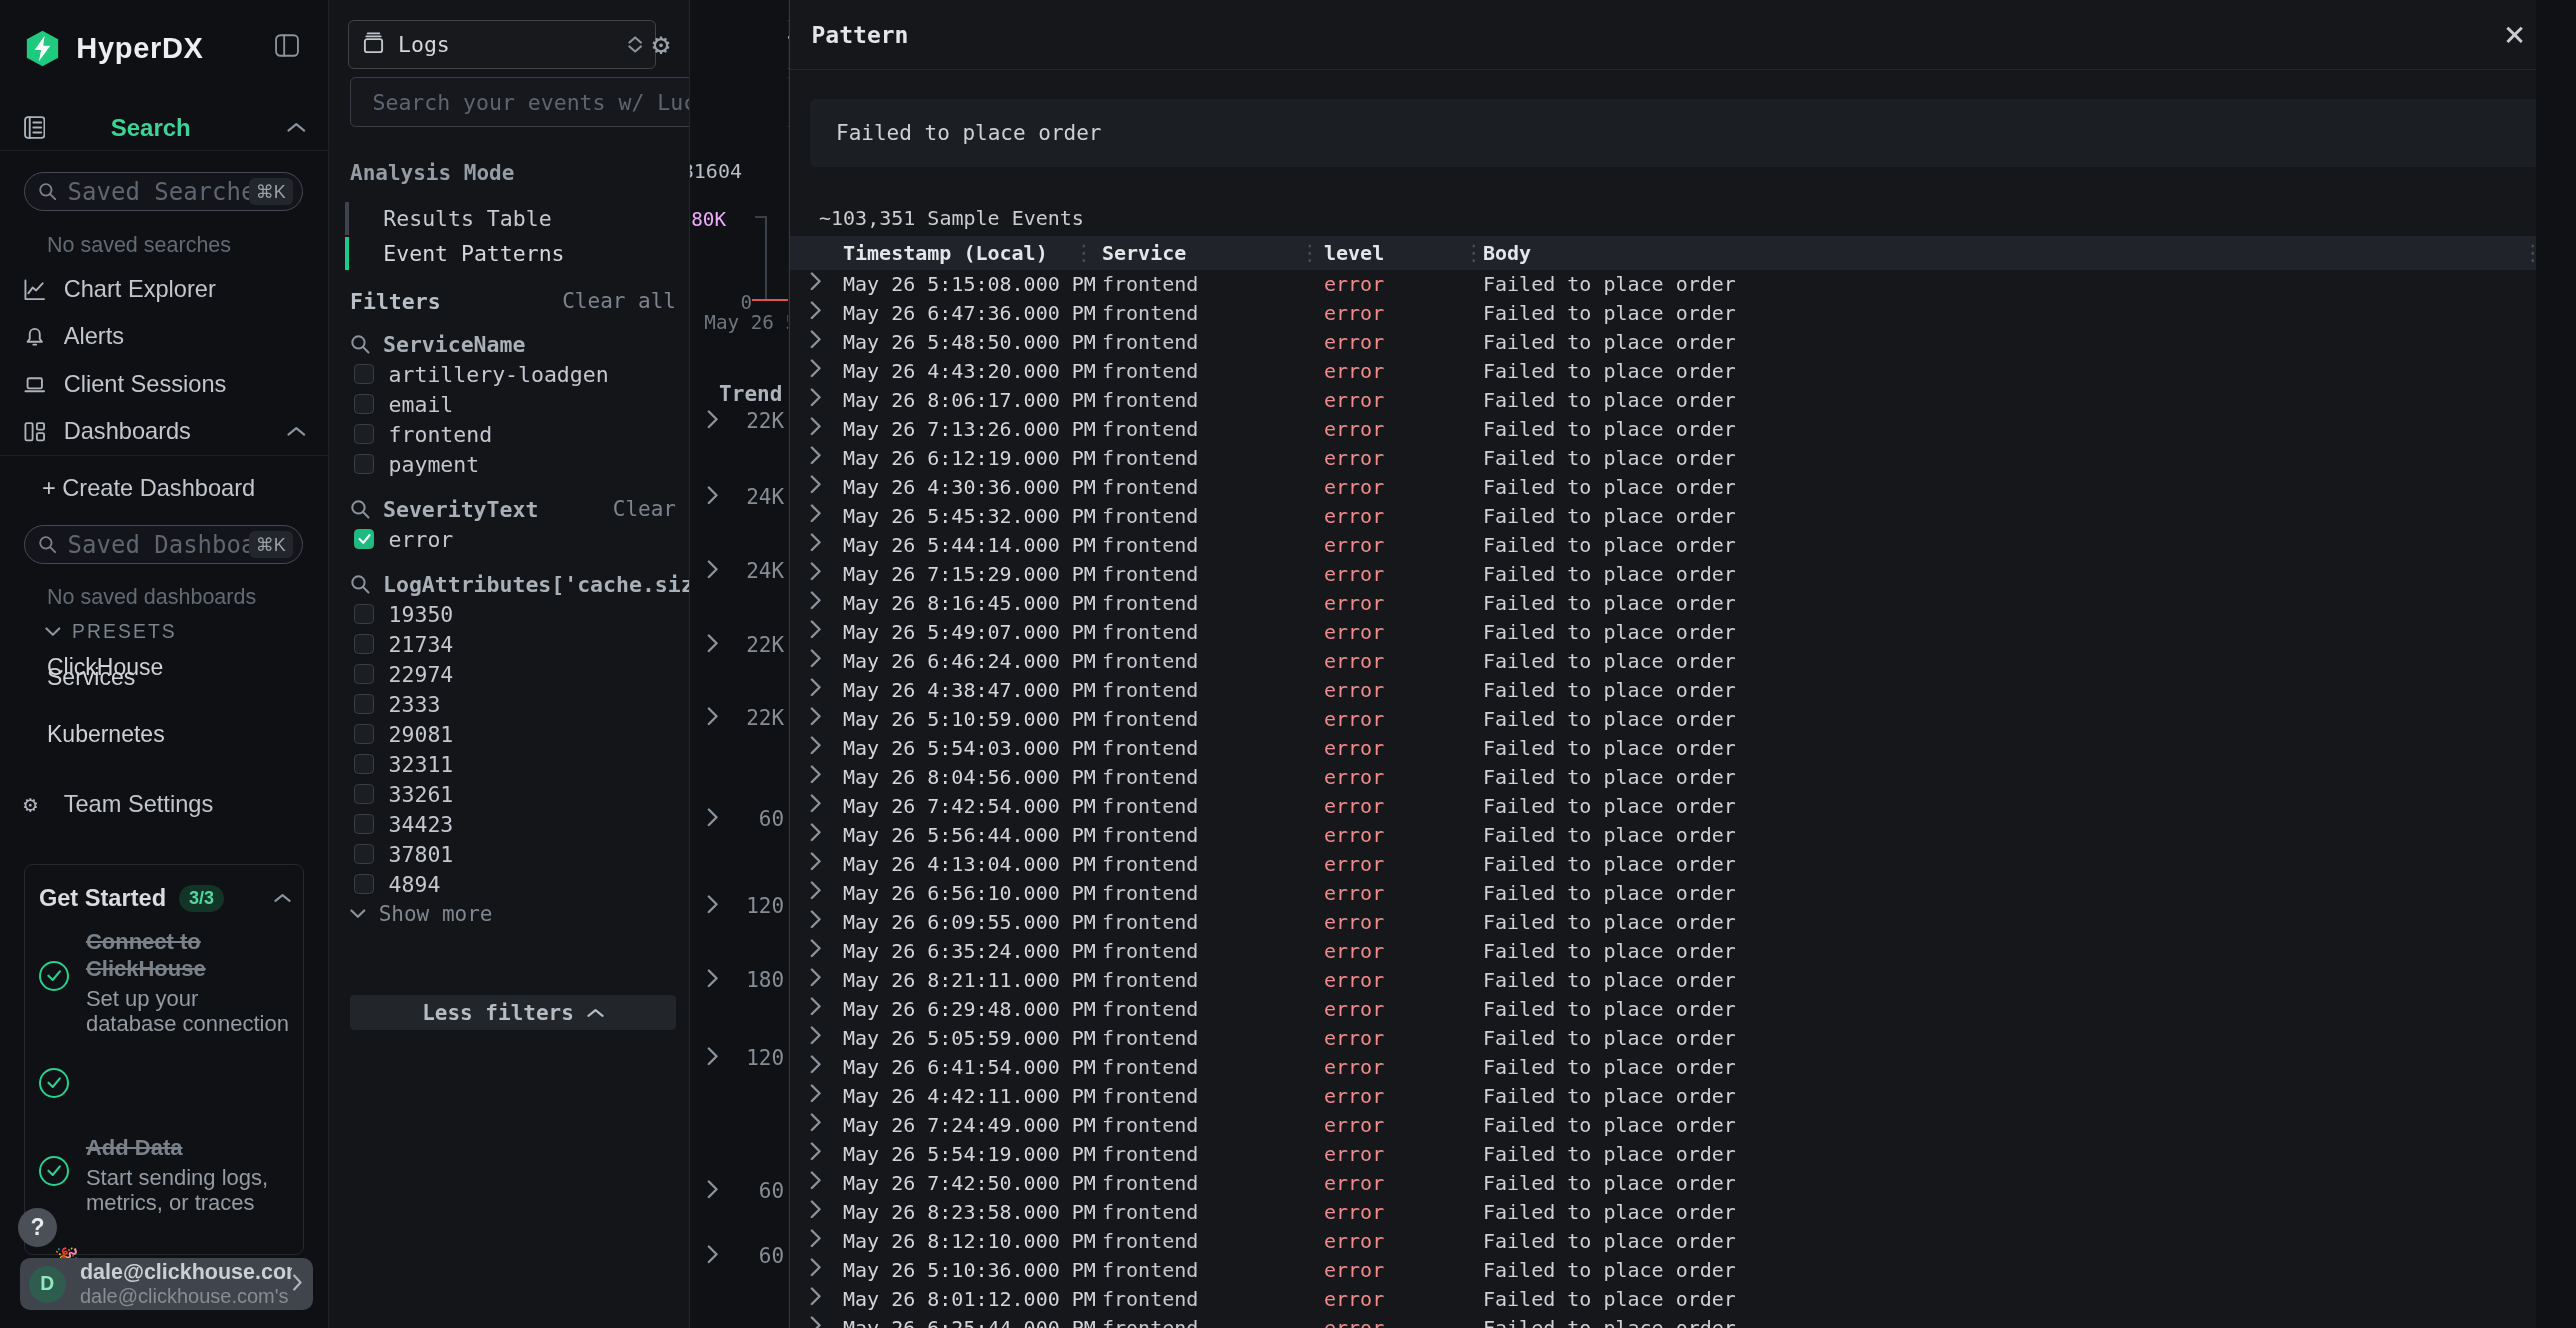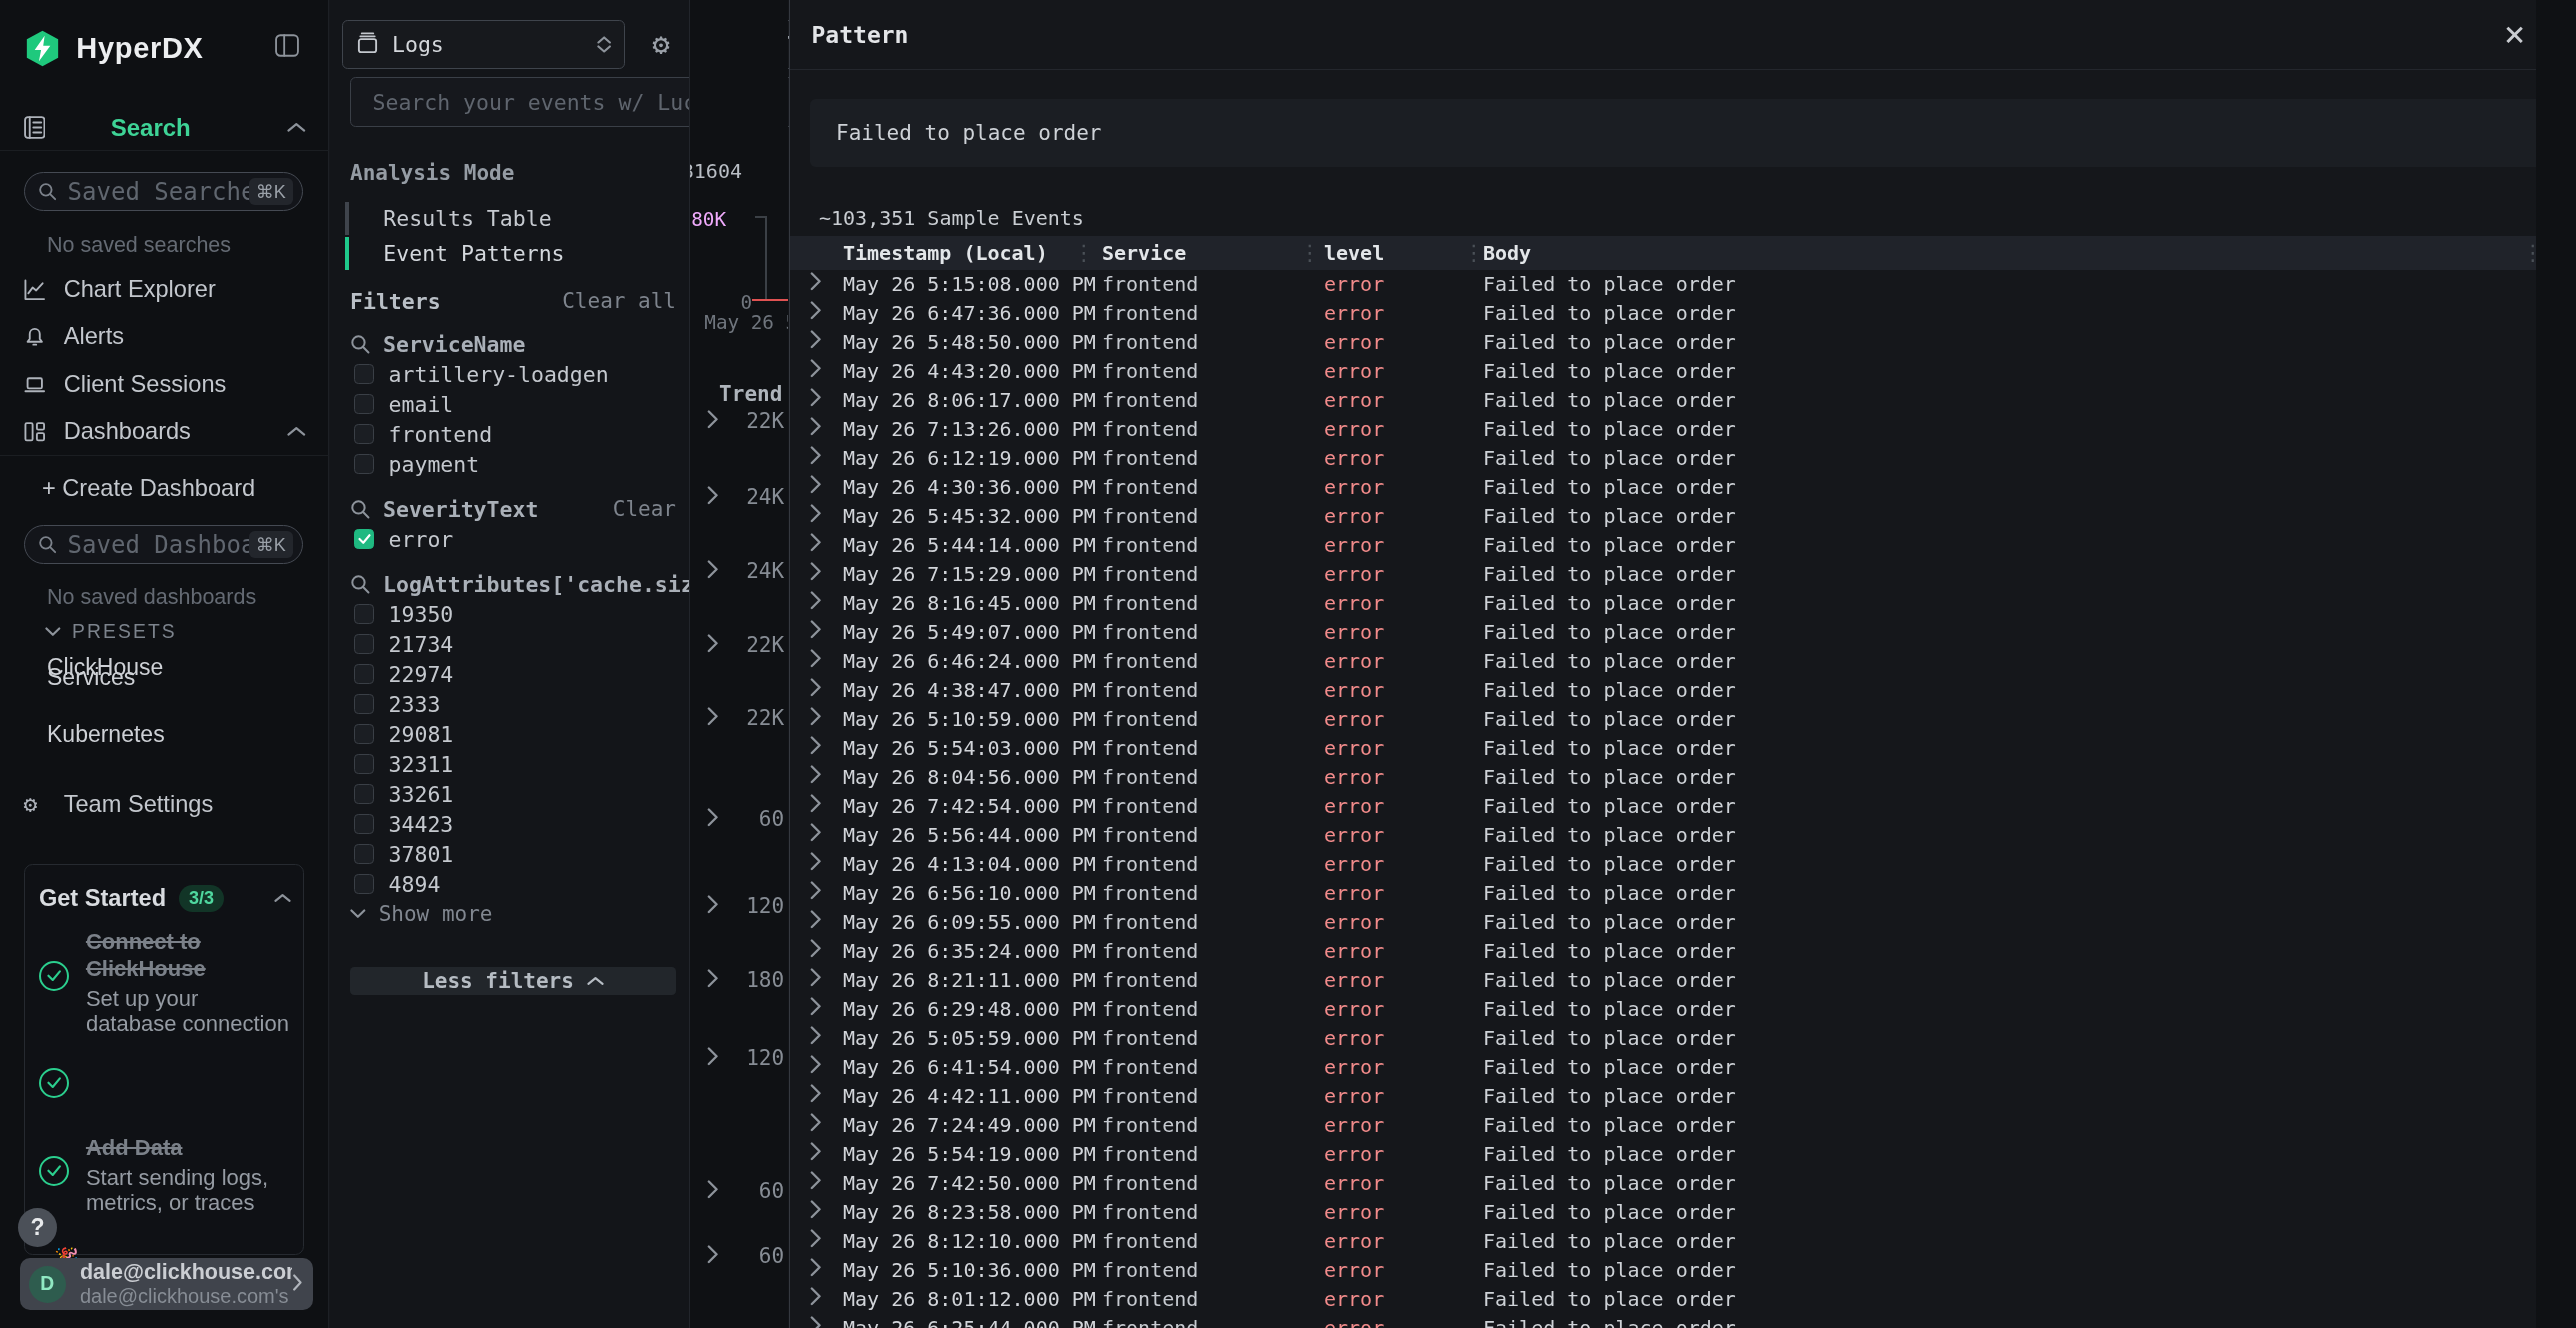--- a/index.html
+++ b/index.html
@@ -53,21 +53,21 @@
   .user-chip{position:absolute;left:20px;top:1258px;width:293px;height:52px;background:#40444c;
              border-radius:10px;display:flex;align-items:center;padding:0 11.4px 0 8.6px;z-index:4;}
   .avatar{width:37px;height:37px;border-radius:50%;background:#2e5c4e;color:#90e8c2;font-size:19.3px;
           font-weight:bold;display:flex;align-items:center;justify-content:center;flex:0 0 auto;}
   .user-lines{margin-left:14.3px;flex:1;overflow:hidden;}
   .user-email{font-size:21.5px;font-weight:bold;color:#cbced3;line-height:23.6px;white-space:nowrap;}
   .user-sub{font-size:20px;color:#878d95;line-height:22px;white-space:nowrap;}
 
   
   .middle{position:absolute;left:330px;top:0;width:459px;height:1328px;background:#131519;}
-  .src-select{position:absolute;left:12px;top:20px;width:283px;height:49px;border:0.7px solid #3f444c;
+  .src-select{position:absolute;left:18px;top:20px;width:308px;height:49px;border:0.7px solid #3f444c;
               border-radius:5.7px;background:#17191d;display:flex;align-items:center;padding:16px 13px;}
   .src-select .lbl{font-size:21.5px;color:#d4d7db;margin-left:13px;}
   .updown{margin-left:auto;display:flex;flex-direction:column;gap:1.4px;}
   .gear-btn{position:absolute;left:316px;top:29px;width:30px;height:30px;color:#9aa0a8;font-size:29px;
             line-height:30px;text-align:center;}
   .select-btn{position:absolute;left:361px;top:20px;width:186px;height:49px;border:0.7px solid #3f444c;
               border-radius:5.7px;background:#17191d;display:flex;align-items:center;padding:0 17px;}
   .select-btn .lbl{font-size:21px;font-weight:bold;letter-spacing:1.4px;color:#9aa0a8;}
   .search-box{position:absolute;left:20px;top:77px;width:501px;height:50px;border:0.7px solid #3a3f47;
               border-radius:5.7px;background:#16181d;display:flex;align-items:center;padding:0 21.5px;}
@@ -91,21 +91,21 @@
   .fg-head .clr{margin-left:auto;font-size:21px;color:#7e848d;}
   .frow{height:30px;display:flex;align-items:center;}
   .cb{width:20px;height:20px;border-radius:4.3px;border:0.7px solid #3a3f46;background:#1b1e23;
       margin:0 14.3px 0 4.3px;flex:0 0 auto;display:flex;align-items:center;justify-content:center;}
   .cb svg{display:none;}
   .cb.checked{background:#1fb981;border-color:#1fb981;}
   .cb.checked svg{display:block;}
   .cblabel{font-size:21.5px;color:#c4c8ce;}
   .show-more{height:30px;display:flex;align-items:center;color:#818790;}
   .show-more .lbl{font-size:21px;margin-left:13px;}
-  .less-btn{position:absolute;left:20px;top:967px;width:326px;height:28px;background:#22262b;border-radius:4.3px;
+  .less-btn{position:absolute;left:20px;top:995px;width:326px;height:35px;background:#22262b;border-radius:4.3px;
             display:flex;align-items:center;justify-content:center;gap:13px;}
   .less-btn .lbl{font-size:21px;font-weight:bold;color:#b6bcc3;}
 
   
   .sliver{position:absolute;left:359px;top:0;width:99px;height:1328px;background:#0f1114;
           border-left:0.7px solid #22252b;overflow:hidden;}
   .sl-total{position:absolute;right:46px;top:159px;font-size:20px;color:#b9bec5;}
   .sl-ytop{position:absolute;right:62px;top:208px;font-size:19.3px;color:#f0abfc;}
   .sl-zero{position:absolute;right:36px;top:291px;font-size:19.3px;color:#6f757d;}
   .sl-axis{position:absolute;right:21.5px;top:216px;width:11.4px;height:84px;

